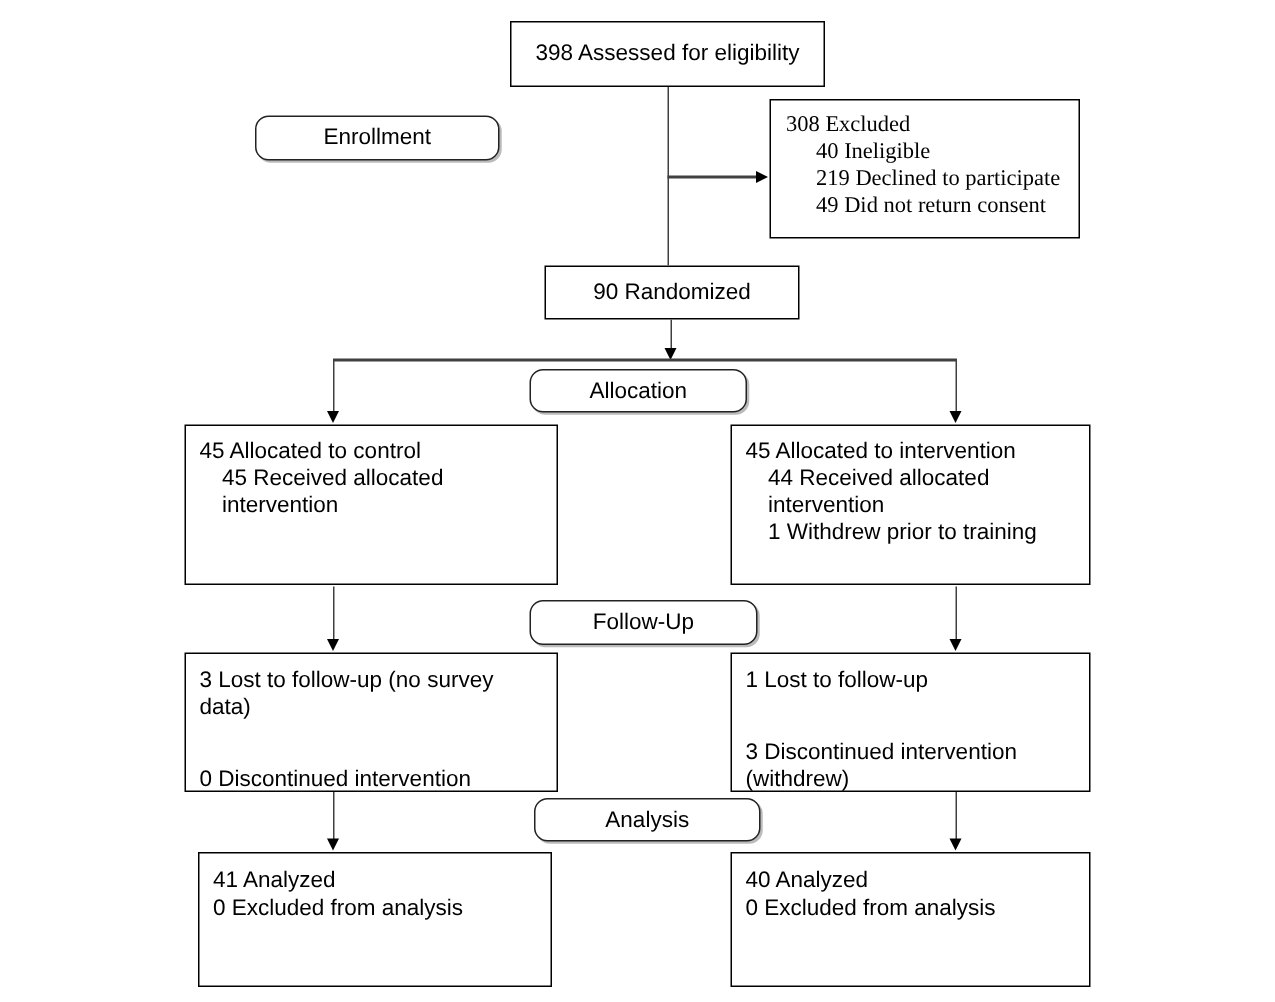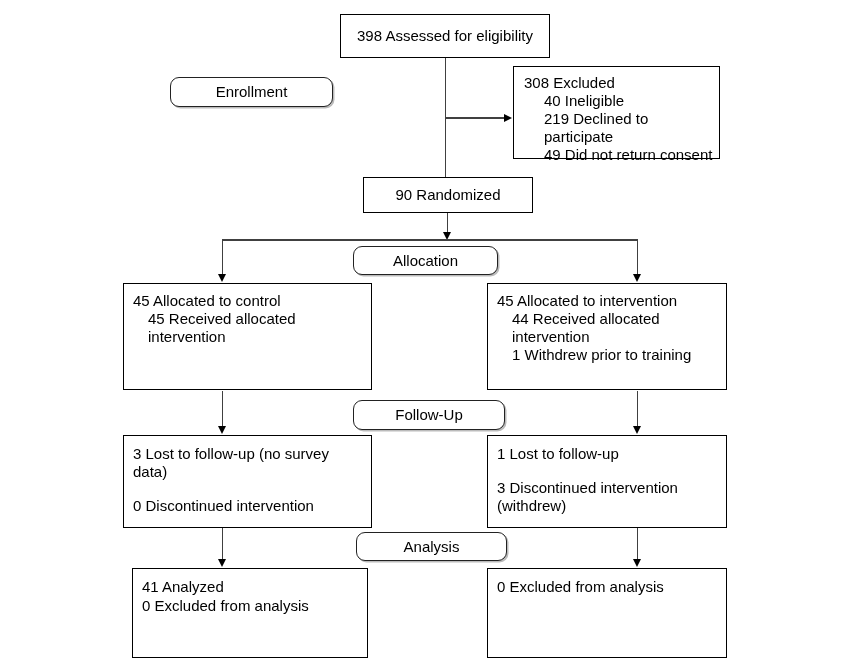--- a/index.html
+++ b/index.html
@@ -25,21 +25,21 @@
   .arrow-down {
     position:absolute; width:0; height:0;
     border-left:4.5px solid transparent; border-right:4.5px solid transparent;
     border-top:8px solid #000;
   }
   .arrow-right {
     position:absolute; width:0; height:0;
     border-top:4.5px solid transparent; border-bottom:4.5px solid transparent;
     border-left:8px solid #000;
   }
-  .gap-line { margin-top:16px; }
+  .gap-line { margin-top:30px; }
   .an-lines { line-height:19px; }
 </style>
 </head>
 <body>
 
 <div class="canvas">
 
   <div class="vline" style="left:444.5px; top:58px; height:119px;"></div>
   <div class="hline" style="left:445px; top:117px; width:59px;"></div>
   <div class="arrow-right" style="left:504px; top:113.5px;"></div>
@@ -64,21 +64,21 @@
   <div class="arrow-down" style="left:632.75px; top:559px;"></div>
 
   <div class="box centered" style="left:340px; top:14px; width:210px; height:44px;">
     <span>398 Assessed for eligibility</span>
   </div>
 
   <div class="box centered stage-label" style="left:170px; top:77px; width:163px; height:30px;">
     <span>Enrollment</span>
   </div>
 
-  <div class="box pad" style="left:513px; top:66px; width:207px; height:93px;">
+  <div class="box pad" style="left:513px; top:66px; width:207px; height:93px;font-family:Liberation Serif, serif;">
     <div>308 Excluded</div>
     <div class="indent">40 Ineligible</div>
     <div class="indent">219 Declined to participate</div>
     <div class="indent">49 Did not return consent</div>
   </div>
 
   <div class="box centered" style="left:363px; top:177px; width:170px; height:36px;">
     <span>90 Randomized</span>
   </div>
 
@@ -115,16 +115,17 @@
   <div class="box centered stage-label" style="left:356px; top:532px; width:151px; height:29px;text-align:right;">
     <span>Analysis</span>
   </div>
 
   <div class="box an-lines" style="left:132px; top:568px; width:236px; height:90px; padding:8px 5px 0 9px;">
     <div>41 Analyzed</div>
     <div>0 Excluded from analysis</div>
   </div>
 
   <div class="box an-lines" style="left:487px; top:568px; width:240px; height:90px; padding:8px 4px 0 9px;">
+    <div>40 Analyzed</div>
     <div>0 Excluded from analysis</div>
   </div>
 
 </div>
 
 </body></html>

